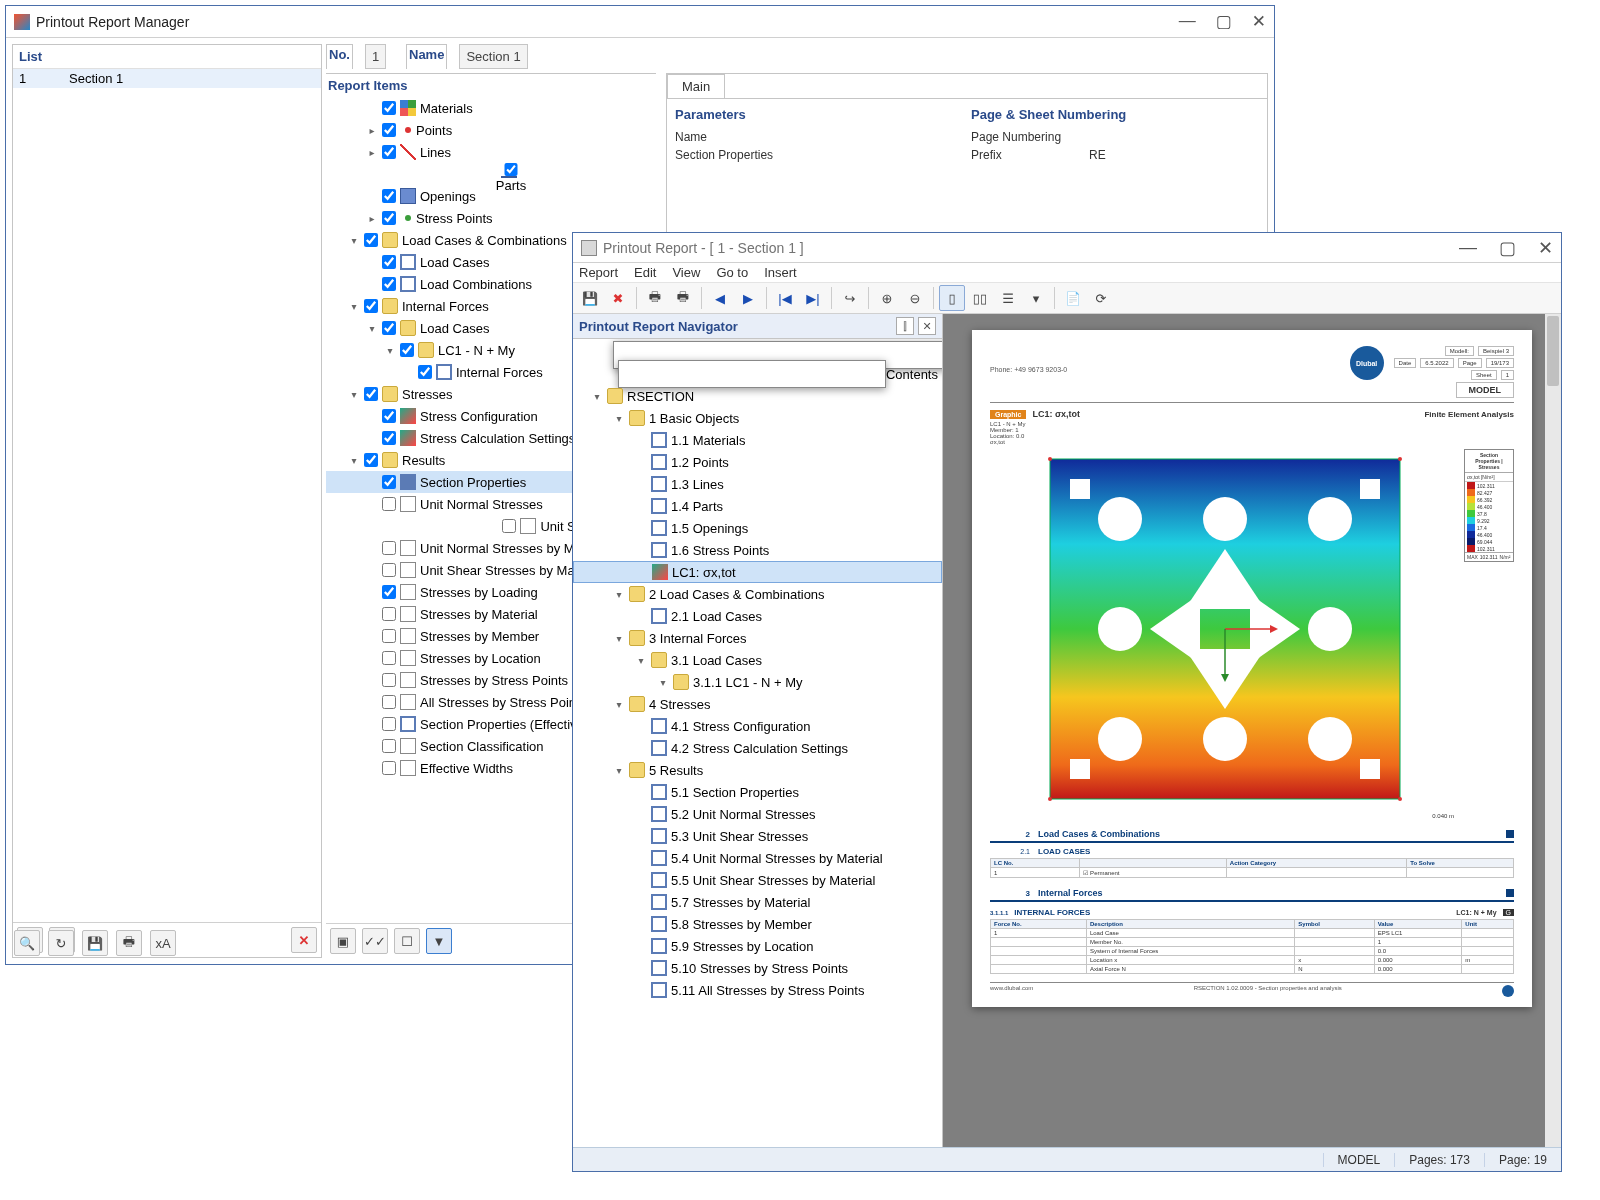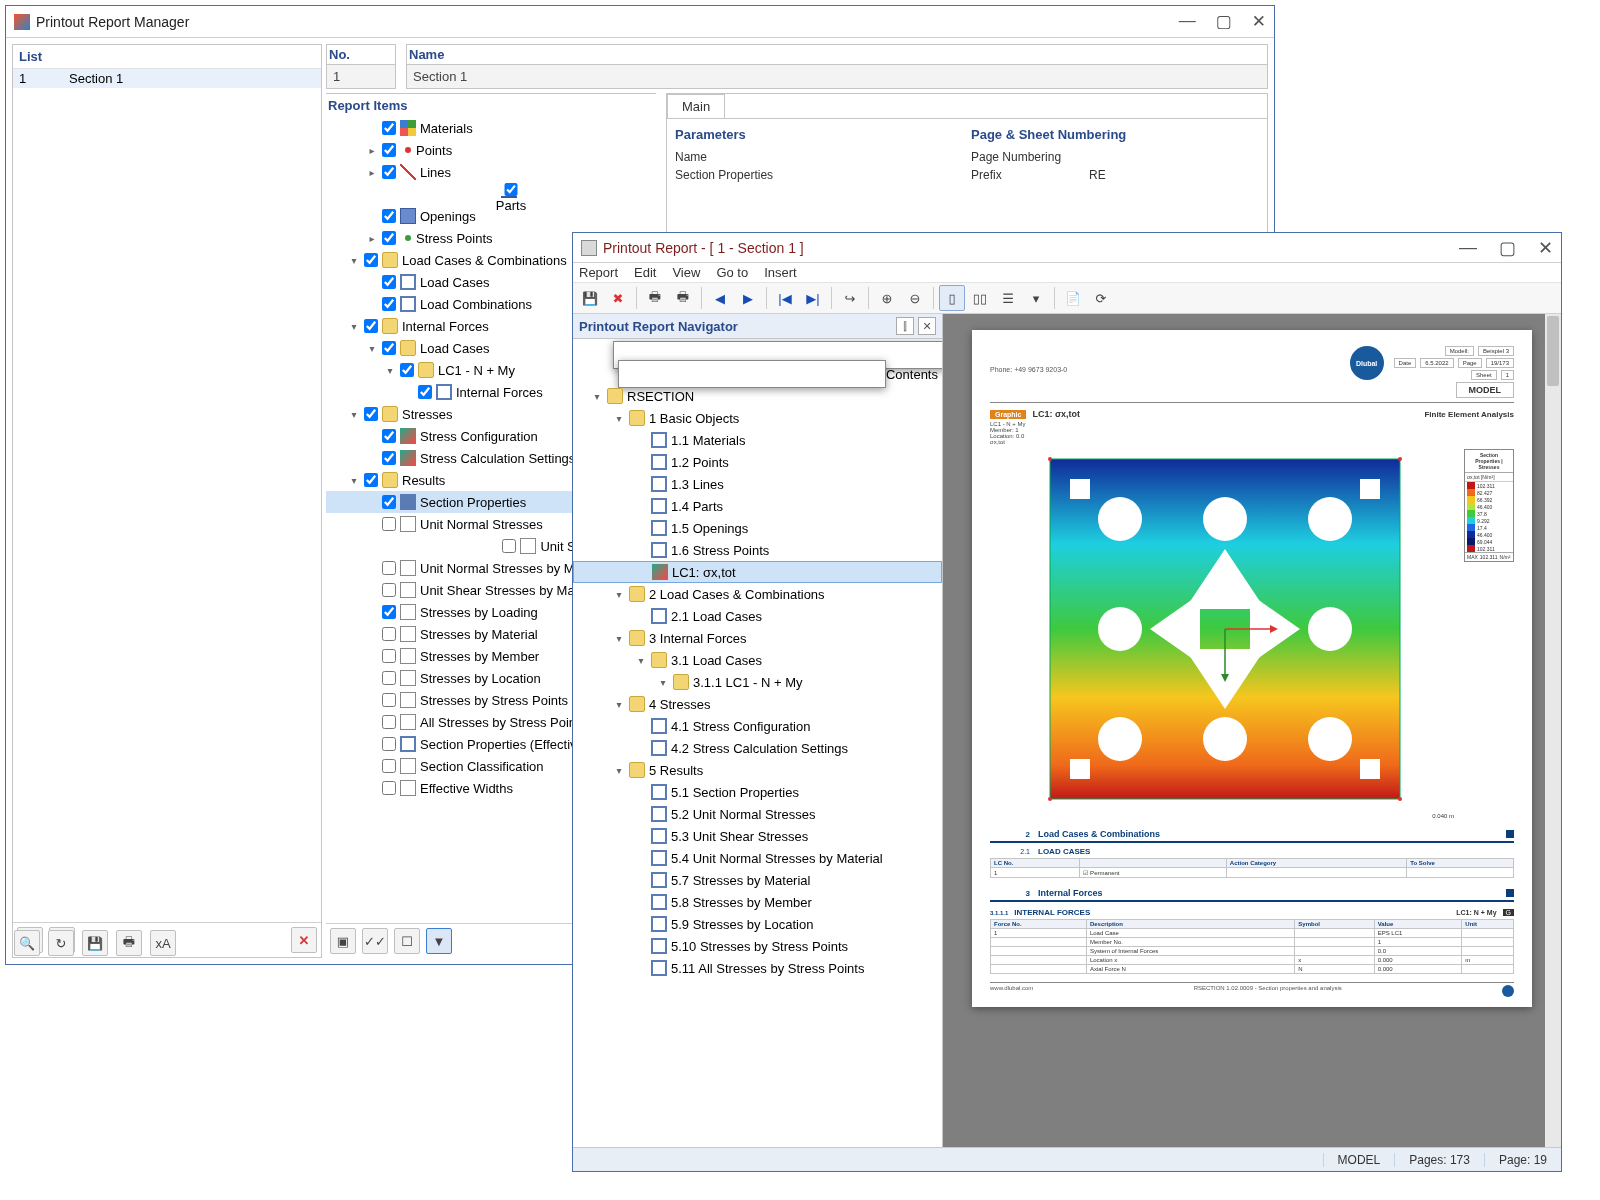--- a/index.html
+++ b/index.html
@@ -22,21 +22,21 @@
 .w1-list-row { display:flex; background:#e7f0fb; font-size:13px; }
 .w1-list-row span:first-child{ width:50px; padding:2px 6px;}
 .w1-list-row span:last-child { flex:1; padding:2px 6px;}
 .w1-list-body { flex:1; }
 
 
 .w1-right { flex:1; display:flex; flex-direction:column; margin:6px 6px 6px 0; gap:4px; }
 .w1-topinputs { display:flex; gap:10px; }
 .w1-no  { width:70px; }
 .w1-name{ flex:1; }
-.w1-field { display:flex; flex-direction:column; }
+.w1-field { display:flex; flex-direction:row;gap:12px; }
 .w1-field-label { font-size:13px; font-weight:600; color:#2a4a8a; padding:2px 2px; border:1px solid #c5c5c5; border-bottom:none; }
 .w1-field-input { border:1px solid #c5c5c5; background:#f3f3f3; padding:4px 6px; font-size:13px; color:#444; }
 
 .w1-lower { display:flex; flex:1; gap:10px; min-height:0;}
 .w1-reportitems { width:330px; border-top:1px solid #c5c5c5; display:flex;flex-direction:column;}
 .w1-ri-title { font-size:13px; font-weight:600; color:#2a4a8a; padding:4px 2px; }
 .w1-ri-tree  { flex:1; overflow:hidden; font-size:13px; }
 .ri-row { display:flex; align-items:center; height:22px; white-space:nowrap; }
 .ri-row.sel { background:#cfe3f8; }
 .ri-tw { width:12px; text-align:center; color:#666; font-size:10px; cursor:pointer; }
@@ -72,21 +72,21 @@
 .w1-foot-tool { position:absolute; left:8px; bottom:8px; display:flex; gap:8px;}
 .w1-list-foot { display:flex; padding:4px; gap:6px; border-top:1px solid #d0d0d0; justify-content:space-between;}
 
 
 .win2 {
   position:absolute; left:572px; top:232px; width:990px; height:940px;
   border:1px solid #4a6ea9; background:#f4f4f4; display:flex; flex-direction:column;
 }
 .win2-title { height:30px; display:flex; align-items:center; padding:0 8px; background:#fff; border-bottom:1px solid #d0d0d0;}
 .win2-title-icon{width:16px;height:16px;background:#d9d9d9;border:1px solid #888;margin-right:6px;}
-.win2-title-text{flex:1;font-size:14px;color:#7f1d1d;}
+.win2-title-text{flex:1;font-size:14px;color:#737373;}
 .win2-title-btns{display:flex;gap:22px;color:#555;font-size:18px;}
 .win2-menu { background:#fff; font-size:13px; padding:2px 6px; display:flex; gap:16px; color:#333; border-bottom:1px solid #e4e4e4;}
 .win2-tool { background:#f7f7f7; padding:2px 4px; display:flex; align-items:center; gap:2px; border-bottom:1px solid #d0d0d0;}
 .win2-tool .tb-btn{border:1px solid transparent;background:transparent;}
 .win2-tool .sep{width:1px;height:22px;background:#ccc;margin:0 3px;}
 .win2-tool .tb-btn.sel{border:1px solid #8aa9d6;background:#e2ecf8;}
 .win2-body { flex:1; display:flex; min-height:0;}
 .nav-pane { width:370px; background:#fff; border-right:1px solid #c5c5c5; display:flex; flex-direction:column;}
 .nav-hdr { display:flex; align-items:center; background:#e8eef8; border-bottom:1px solid #c5c5c5; padding:3px 6px;}
 .nav-hdr-txt{flex:1;font-size:13px;font-weight:bold;color:#2a4a8a;}
@@ -604,20 +604,25 @@
             <span>5.3 Unit Shear Stresses</span>
           </div>
           <div class="nv-row" style="padding-left: 62px;">
             <span class="nv-tw"></span>
             <span class="nv-ic grid"></span>
             <span>5.4 Unit Normal Stresses by Material</span>
           </div>
           <div class="nv-row" style="padding-left: 62px;">
             <span class="nv-tw"></span>
             <span class="nv-ic grid"></span>
+            <span>5.5 Unit Shear Stresses by Material</span>
+          </div>
+          <div class="nv-row" style="padding-left: 62px;">
+            <span class="nv-tw"></span>
+            <span class="nv-ic grid"></span>
             <span>5.7 Stresses by Material</span>
           </div>
           <div class="nv-row" style="padding-left: 62px;">
             <span class="nv-tw"></span>
             <span class="nv-ic grid"></span>
             <span>5.8 Stresses by Member</span>
           </div>
           <div class="nv-row" style="padding-left: 62px;">
             <span class="nv-tw"></span>
             <span class="nv-ic grid"></span>

